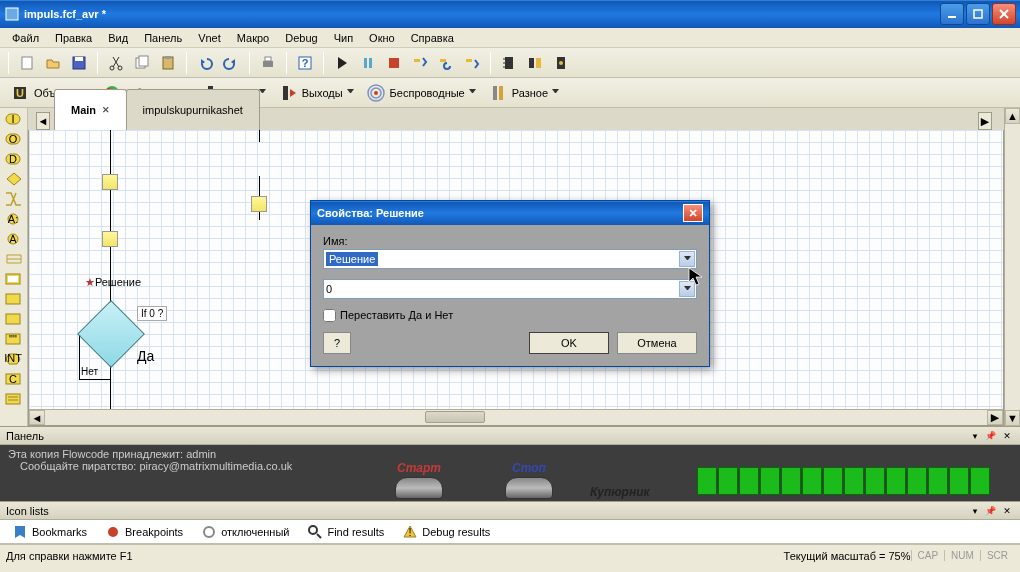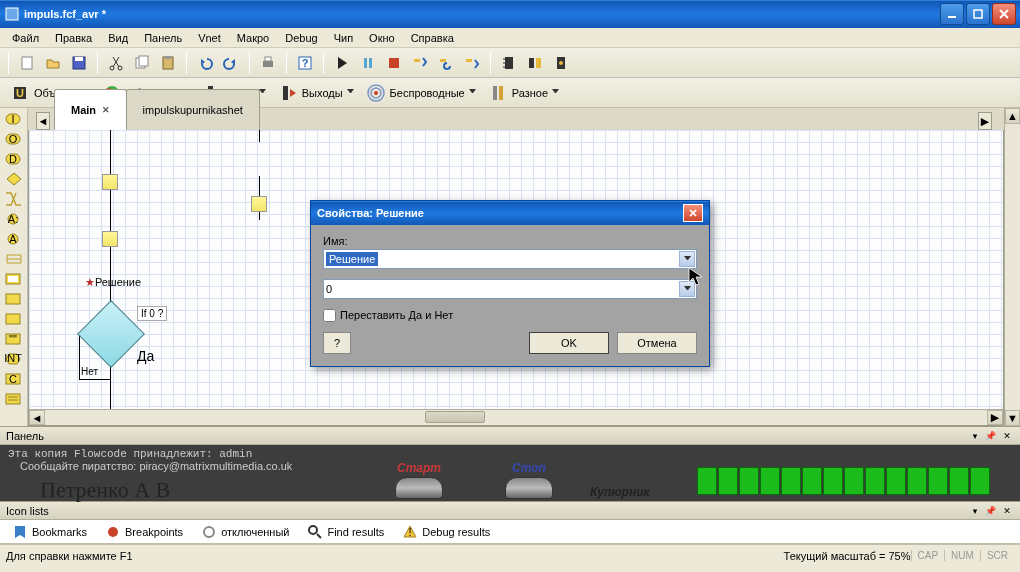--- a/index.html
+++ b/index.html
@@ -68,21 +68,21 @@
 .right-vscroll .arrow { height: 16px; background: linear-gradient(#ece9d8, #d5d2c0); border: 1px solid #b8b5a3; cursor: pointer; display: flex; align-items: center; justify-content: center; }
 .right-vscroll .track { flex: 1; }
 
 
 .panel { border-top: 1px solid #9e9b88; }
 .panel-header { height: 18px; background: linear-gradient(to bottom, #eae7d7, #d5d2c0); padding: 2px 6px; display: flex; align-items: center; border-bottom: 1px solid #b0ad9b; }
 .panel-header .spacer { flex: 1; }
 .panel-header .pin, .panel-header .closex { width: 14px; height: 14px; margin-left: 2px; cursor: pointer; display: flex; align-items: center; justify-content: center; font-size: 9px; }
 .panel-body { height: 56px; background: #3d3d3d; color: #c9c9c9; padding: 3px 8px; font-size: 10px; position: relative;
   background-image: radial-gradient(circle, #555 0.5px, transparent 0.5px); background-size: 6px 6px; background-position: 0 18px; }
-.panel-body .line1 { color: #ccc; font-family: Liberation Mono, monospace; }
+.panel-body .line1 { color: #ccc; }
 .panel-body .line2 { color: #ccc; }
 .panel-body .big { font-size: 22px; color: #222; background: none; font-family: serif; position: absolute; left: 40px; bottom: -2px; }
 .panel-btn { position: absolute; bottom: 2px; display: flex; flex-direction: column; align-items: center; }
 .panel-btn .label {font-size: 12px; font-weight: bold; font-style: italic; }
 .panel-btn .knob { width: 48px; height: 22px; background: linear-gradient(to bottom, #888, #bbb, #666); border-radius: 12px 12px 4px 4px; border: 1px solid #333; margin-top: 2px; }
 .green-strip { position: absolute; right: 30px; bottom: 6px; display: flex; gap: 1px; }
 .green-strip .seg { width: 20px; height: 28px; background: #1bbb1b; border: 1px solid #0a6a0a; }
 
 
 .icon-lists { background: #fff; border-top: 1px solid #9e9b88; }
@@ -487,21 +487,20 @@
   <div class="panel-header">
     <span>Панель</span>
     <span class="spacer"></span>
     <span class="pin">▾</span>
     <span class="pin">📌</span>
     <span class="closex">✕</span>
   </div>
   <div class="panel-body">
     <div class="line1">Эта копия Flowcode принадлежит: admin</div>
     <div class="line2" style="padding-left:12px;">Сообщайте пиратство: piracy@matrixmultimedia.co.uk</div>
-    <div class="big">Петренко А В</div>
     <div class="panel-btn" style="left:395px;">
         <span class="label" style="color:#c83838;">Старт</span>
         <div class="knob"></div>
       </div>
     <div class="panel-btn" style="left:505px;">
         <span class="label" style="color:#3349b0;">Стоп</span>
         <div class="knob"></div>
       </div>
     <div class="panel-btn" style="left:590px;">
         <span class="label" style="color:#222;text-align:center;">Купюрник</span>

